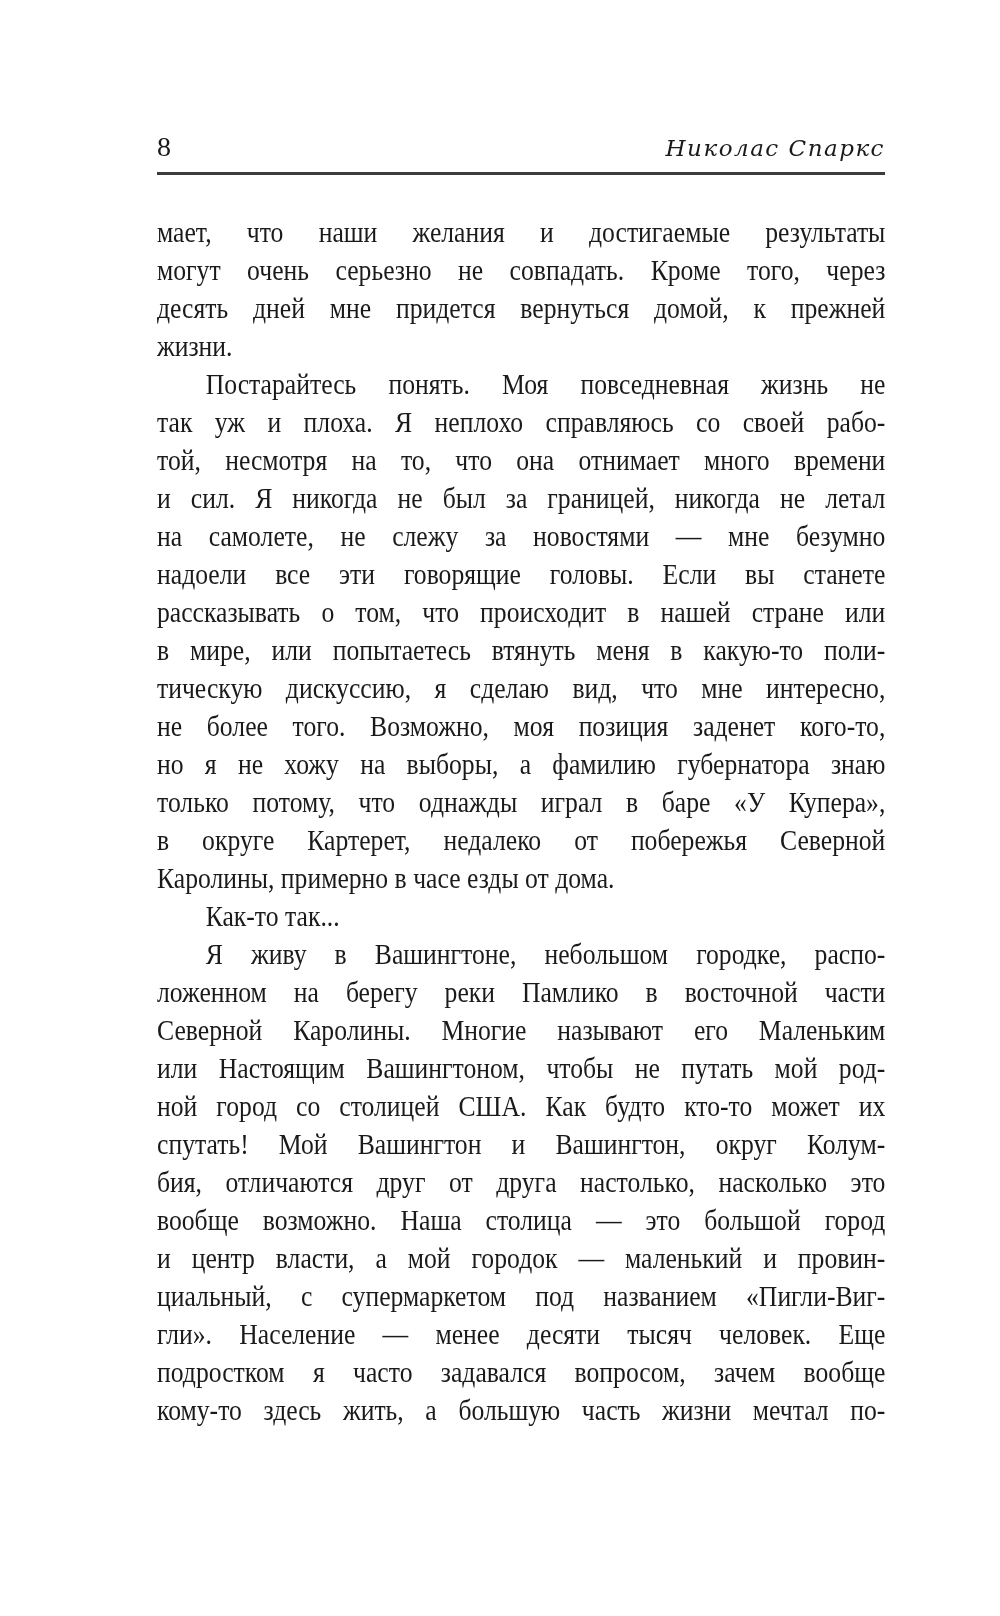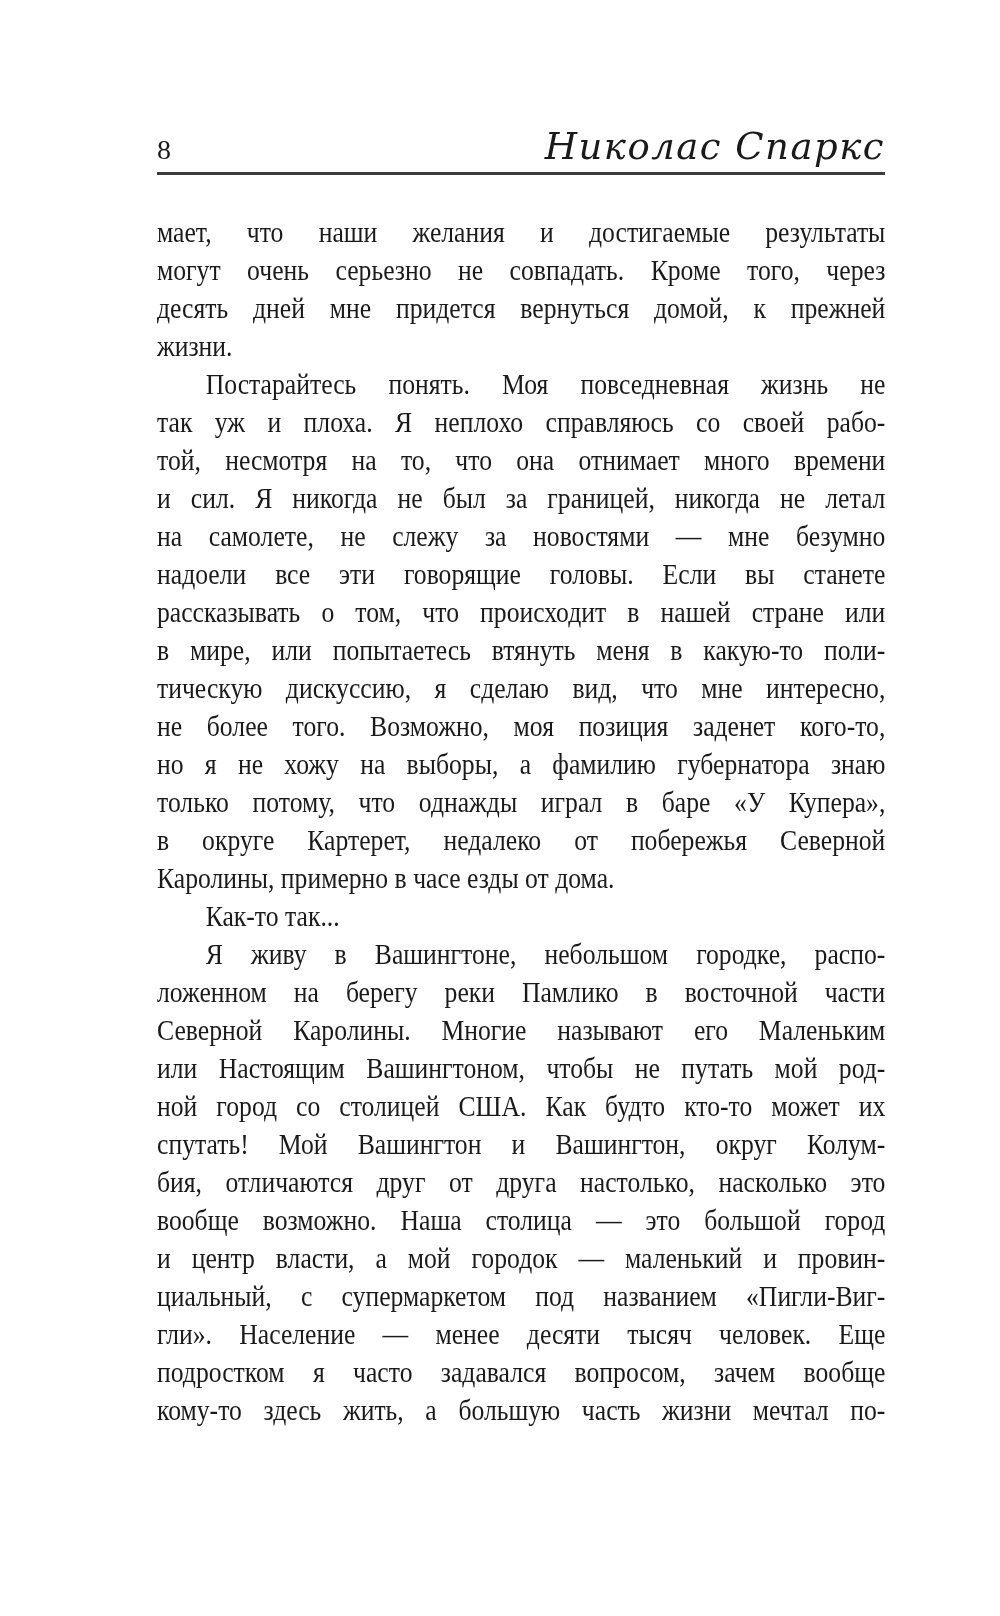--- a/index.html
+++ b/index.html
@@ -25,21 +25,21 @@
     justify-content: space-between;
     align-items: baseline;
   }
   .page-number {
     font-size: 28px;
     line-height: 34px;
   }
   .author {
     font-family: "DejaVu Serif", serif;
     font-style: italic;
-    font-size: 37px;
+    font-size: 23px;
     line-height: 34px;
     letter-spacing: 1.5px;
   }
   .rule {
     position: absolute;
     left: 157px;
     top: 172px;
     width: 728px;
     height: 0;
     border: none;

